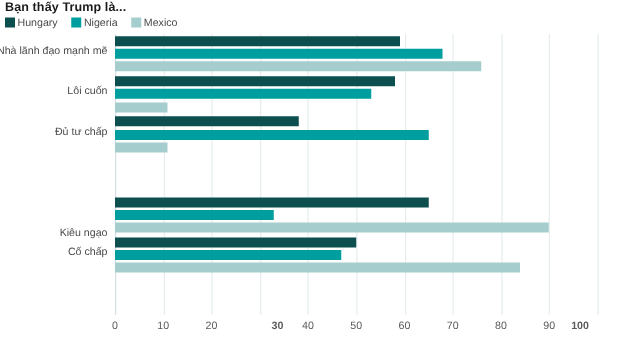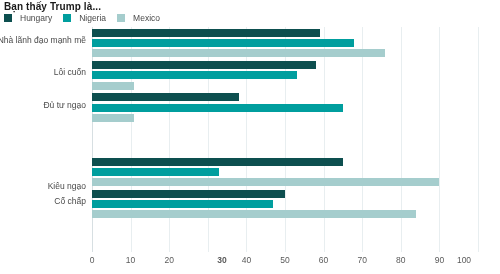--- a/index.html
+++ b/index.html
@@ -35,21 +35,21 @@
     left: 4px;
     top: 14px;
     display: flex;
     align-items: center;
     gap: 11px;
     white-space: nowrap;
   }
   .legend-item {
     display: flex;
     align-items: flex-start;
-    gap: 8px;
+    gap: 2px;
   }
   .legend-swatch {
     width: 8px;
     height: 8px;
     display: block;
     flex: 0 0 auto;
   }
   .legend-label {
     font-size: 8.5px;
     color: #4a4a4a;
@@ -171,21 +171,21 @@
         <div class="bar-group" style="top: 34.2px; height: 28.4px;">
           <div class="bar" title="Hungary: 58" style="left: 92px; top: 0px; width: 223.88px; background: rgb(13, 79, 79);"></div>
           <div class="bar" title="Nigeria: 53" style="left: 92px; top: 10.2px; width: 204.58px; background: rgb(0, 158, 158);"></div>
           <div class="bar" title="Mexico: 11" style="left: 92px; top: 20.4px; width: 42.46px; background: rgb(165, 205, 205);"></div>
           <div class="cat-label" style="top: 7.2px; margin-left: 36px;">Lôi cuốn</div>
         </div>
         <div class="bar-group" style="top: 66.4px; height: 28.4px;">
           <div class="bar" title="Hungary: 38" style="left: 92px; top: 0px; width: 146.68px; background: rgb(13, 79, 79);"></div>
           <div class="bar" title="Nigeria: 65" style="left: 92px; top: 10.2px; width: 250.9px; background: rgb(0, 158, 158);"></div>
           <div class="bar" title="Mexico: 11" style="left: 92px; top: 20.4px; width: 42.46px; background: rgb(165, 205, 205);"></div>
-          <div class="cat-label" style="top: 7.2px;">Đủ tư ngạo</div>
+          <div class="cat-label" style="top: 7.2px;">Đủ tư chấp</div>
         </div>
         <div class="bar-group" style="top: 130.8px; height: 28.4px;">
           <div class="bar" title="Hungary: 65" style="left: 92px; top: 0px; width: 250.9px; background: rgb(13, 79, 79);"></div>
           <div class="bar" title="Nigeria: 33" style="left: 92px; top: 10.2px; width: 127.38px; background: rgb(0, 158, 158);"></div>
           <div class="bar" title="Mexico: 90" style="left: 92px; top: 20.4px; width: 347.4px; background: rgb(165, 205, 205);"></div>
           <div class="cat-label" style="top: 7.2px; margin-top: 17px;">Kiêu ngạo</div>
         </div>
         <div class="bar-group" style="top: 163px; height: 28.4px;">
           <div class="bar" title="Hungary: 50" style="left: 92px; top: 0px; width: 193px; background: rgb(13, 79, 79);"></div>
           <div class="bar" title="Nigeria: 47" style="left: 92px; top: 10.2px; width: 181.42px; background: rgb(0, 158, 158);"></div>
@@ -197,17 +197,17 @@
         <div class="xtick" style="left: 92px;">0</div>
         <div class="xtick" style="left: 130.6px;">10</div>
         <div class="xtick" style="left: 169.2px;">20</div>
         <div class="xtick" style="left: 222px; font-weight: bold;">30</div>
         <div class="xtick" style="left: 246.4px;">40</div>
         <div class="xtick" style="left: 285px;">50</div>
         <div class="xtick" style="left: 323.6px;">60</div>
         <div class="xtick" style="left: 362.2px;">70</div>
         <div class="xtick" style="left: 400.8px;">80</div>
         <div class="xtick" style="left: 439.4px;">90</div>
-        <div class="xtick" style="left: 464px;">100</div>
+        <div class="xtick" style="left: 464px; font-weight: bold;">100</div>
       </div>
   </div>
 
 </div>
 
 </body></html>

